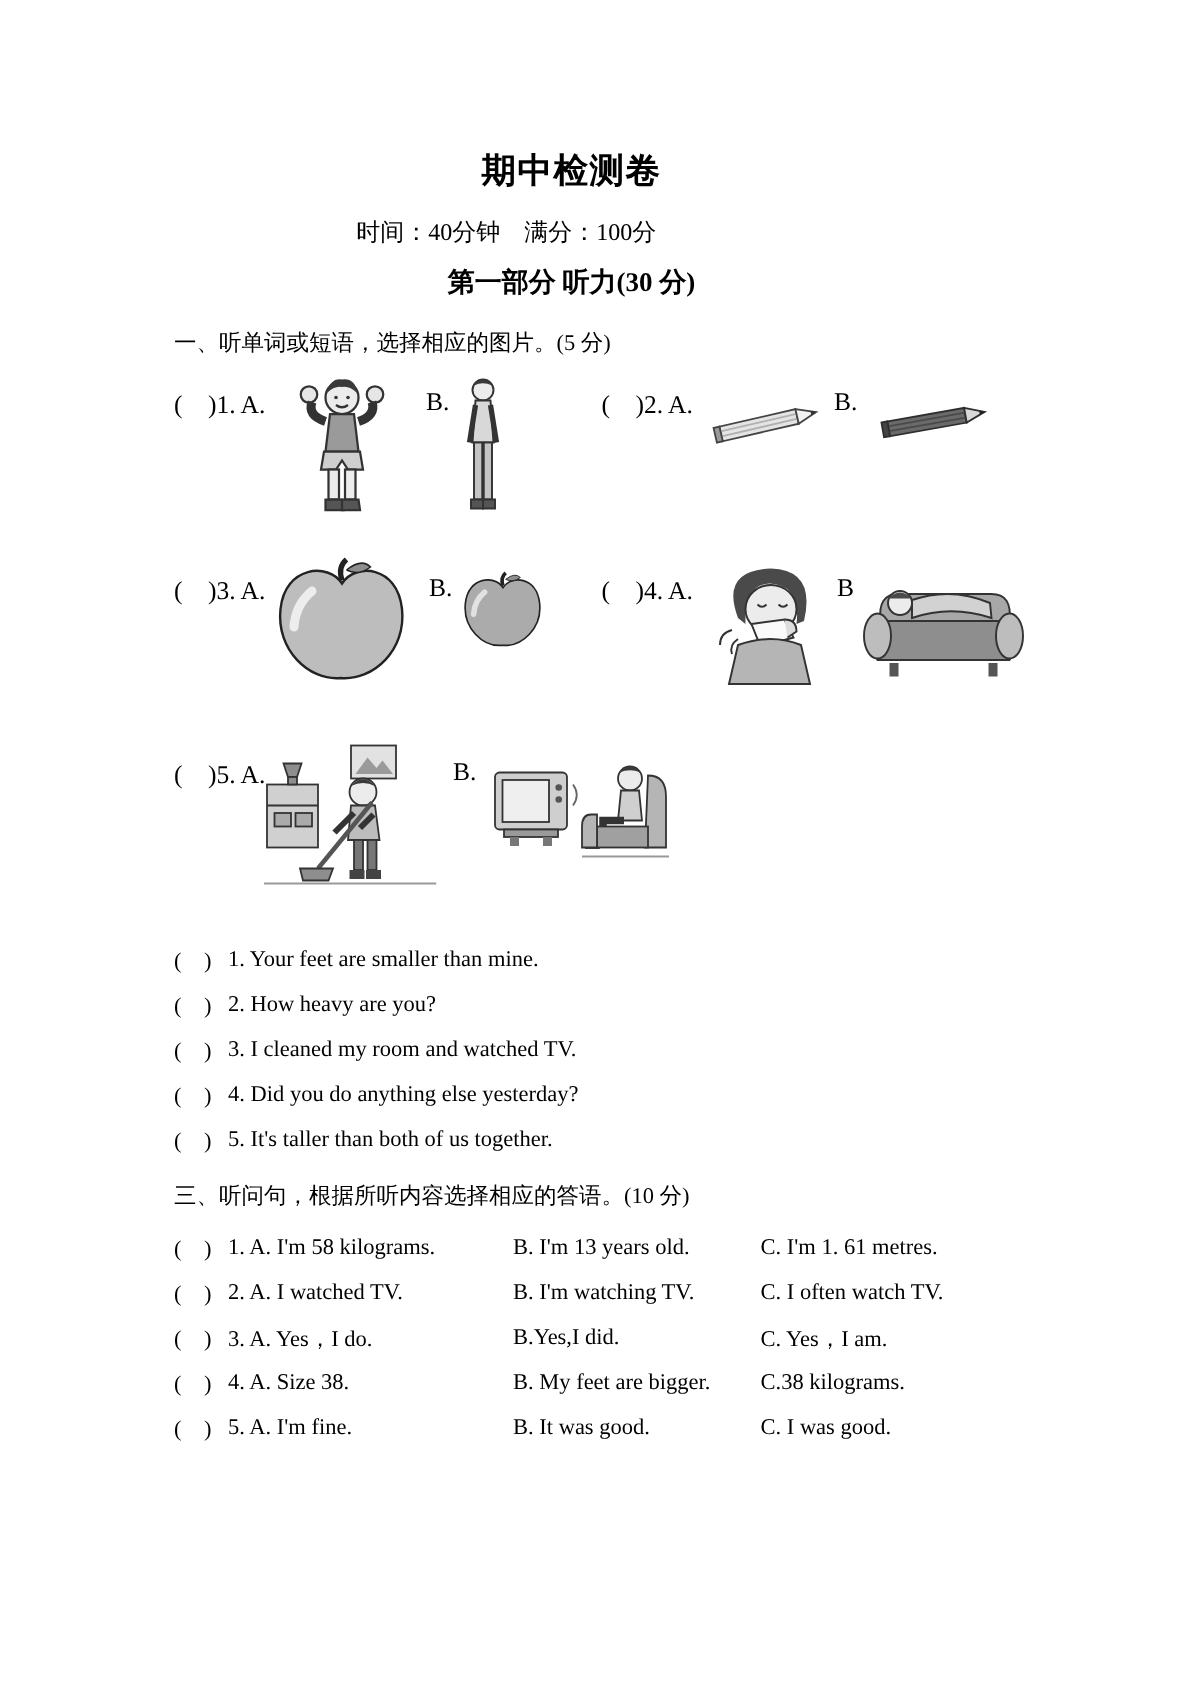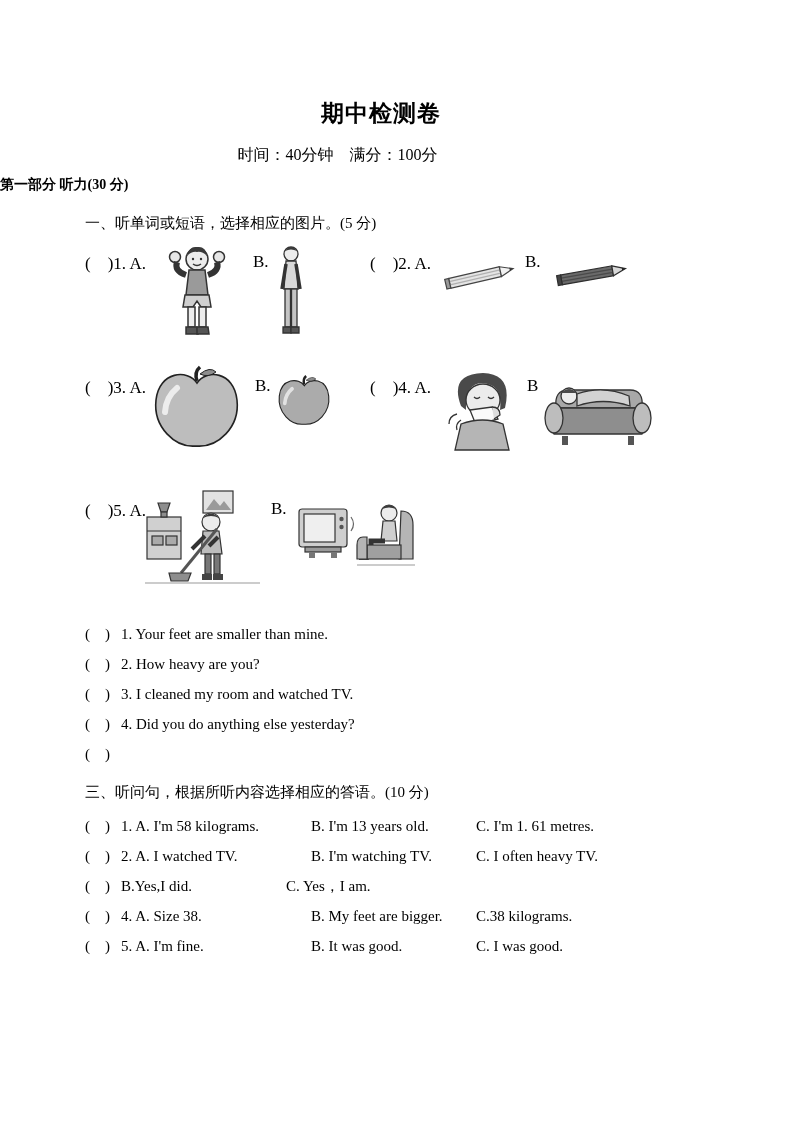--- a/index.html
+++ b/index.html
@@ -20,26 +20,26 @@
     letter-spacing: 1px;
   }
   .meta {
     width: 675px;
     margin-top: 16px;
     text-align: center;
     font-size: 16px;
   }
   .part-header {
     margin-top: 10px;
-    text-align: left;
-    font-size: 14px;
+    text-align: center;
+    font-size: 18px;
     font-weight: 600;
   }
   .content {
-    margin-left: 85px;
+    margin-left: 116px;
     width: 556px;
     margin-top: 18px;
   }
   .sec-heading { font-size: 15px; line-height: 22px; }
   .sec2-heading, .sec3-heading { margin-top: 0; }
 
   .imgrow { position: relative; }
   .row1 { height: 100px; margin-top: 6px; }
   .row2 { height: 97px;  margin-top: 24px; }
   .row3 { height: 108px; margin-top: 26px; }
@@ -260,40 +260,42 @@
     <div class="qrow">
       <span class="paren">(　)</span>
       <span>3. I cleaned my room and watched TV.</span>
     </div>
     <div class="qrow">
       <span class="paren">(　)</span>
       <span>4. Did you do anything else yesterday?</span>
     </div>
     <div class="qrow">
       <span class="paren">(　)</span>
+      <span>5. It's taller than both of us together.</span>
     </div>
 
     <div class="gap12"></div>
     <div class="sec-heading sec3-heading">三、听问句，根据所听内容选择相应的答语。(10 分)</div>
     <div class="gap8"></div>
 
     <div class="qrow3">
       <span class="paren">(　)</span>
       <span class="colA">1. A. I'm 58 kilograms.</span>
       <span class="colB">B. I'm 13 years old.</span>
       <span class="colC">C. I'm 1. 61 metres.</span>
     </div>
     <div class="qrow3">
       <span class="paren">(　)</span>
       <span class="colA">2. A. I watched TV.</span>
       <span class="colB">B. I'm watching TV.</span>
-      <span class="colC">C. I often heavy TV.</span>
-    </div>
-    <div class="qrow3">
-      <span class="paren">(　)</span>
+      <span class="colC">C. I often watch TV.</span>
+    </div>
+    <div class="qrow3">
+      <span class="paren">(　)</span>
+      <span class="colA">3. A. Yes，I do.</span>
       <span class="colB">B.Yes,I did.</span>
       <span class="colC">C. Yes，I am.</span>
     </div>
     <div class="qrow3">
       <span class="paren">(　)</span>
       <span class="colA">4. A. Size 38.</span>
       <span class="colB">B. My feet are bigger.</span>
       <span class="colC">C.38 kilograms.</span>
     </div>
     <div class="qrow3">

